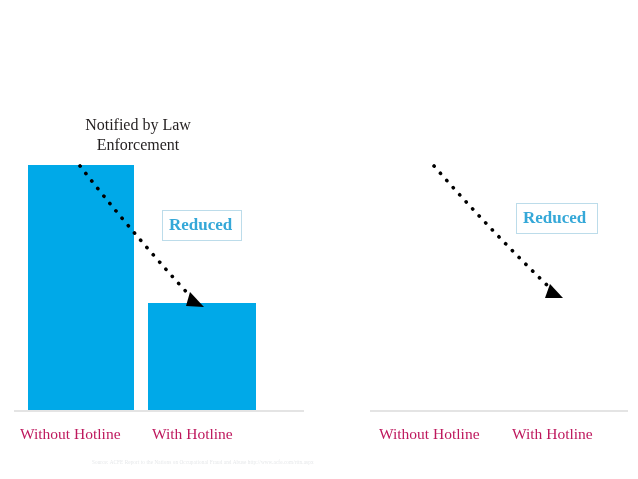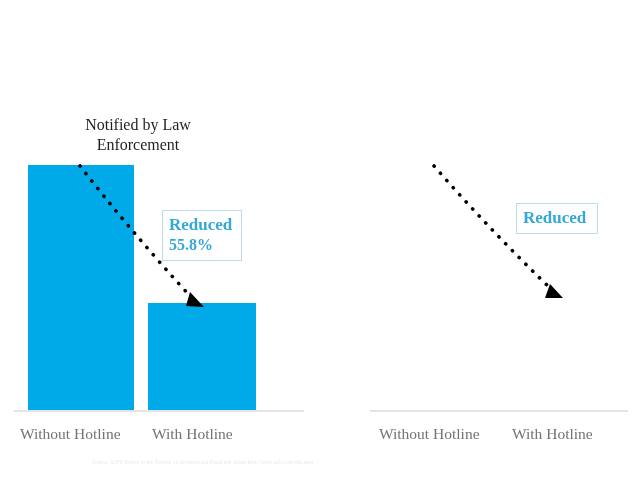--- a/index.html
+++ b/index.html
@@ -85,21 +85,21 @@
   }
   .baseline-left  { left: 14px;  width: 290px; }
   .baseline-right { left: 370px; width: 258px; }
 
   
   .tick {
     position: absolute;
     top: 425px;
     font-family: "Liberation Serif", serif;
     font-size: 15.5px;
-    color: #737373;
+    color: #be185d;
     white-space: nowrap;
   }
   .tick-l1 { left: 20px;  }
   .tick-l2 { left: 152px; }
   .tick-r1 { left: 379px; }
   .tick-r2 { left: 512px; }
 
   
   .callout {
     position: absolute;
@@ -172,21 +172,20 @@
         <polygon points="190,292 204,307 186,306" fill="#000000"></polygon>
       </g>
       <g fill="none">
         <path d="M 434 166 Q 490 230 550 288" stroke="#000000" stroke-width="3.6" stroke-linecap="round" stroke-dasharray="0.2 9.4"></path>
         <polygon points="550,284 563,298 545,298" fill="#000000"></polygon>
       </g>
     </svg>
 
     <div class="callout callout-left">
       <div>Reduced</div>
-      <div class="cl-pct">55.8%</div>
     </div>
 
     <div class="callout callout-right">
       <div>Reduced</div>
     </div>
 
   </div>
 
   <div class="source">Source: ACFE Report to the Nations on Occupational Fraud and Abuse http://www.acfe.com/rttn.aspx</div>
 

